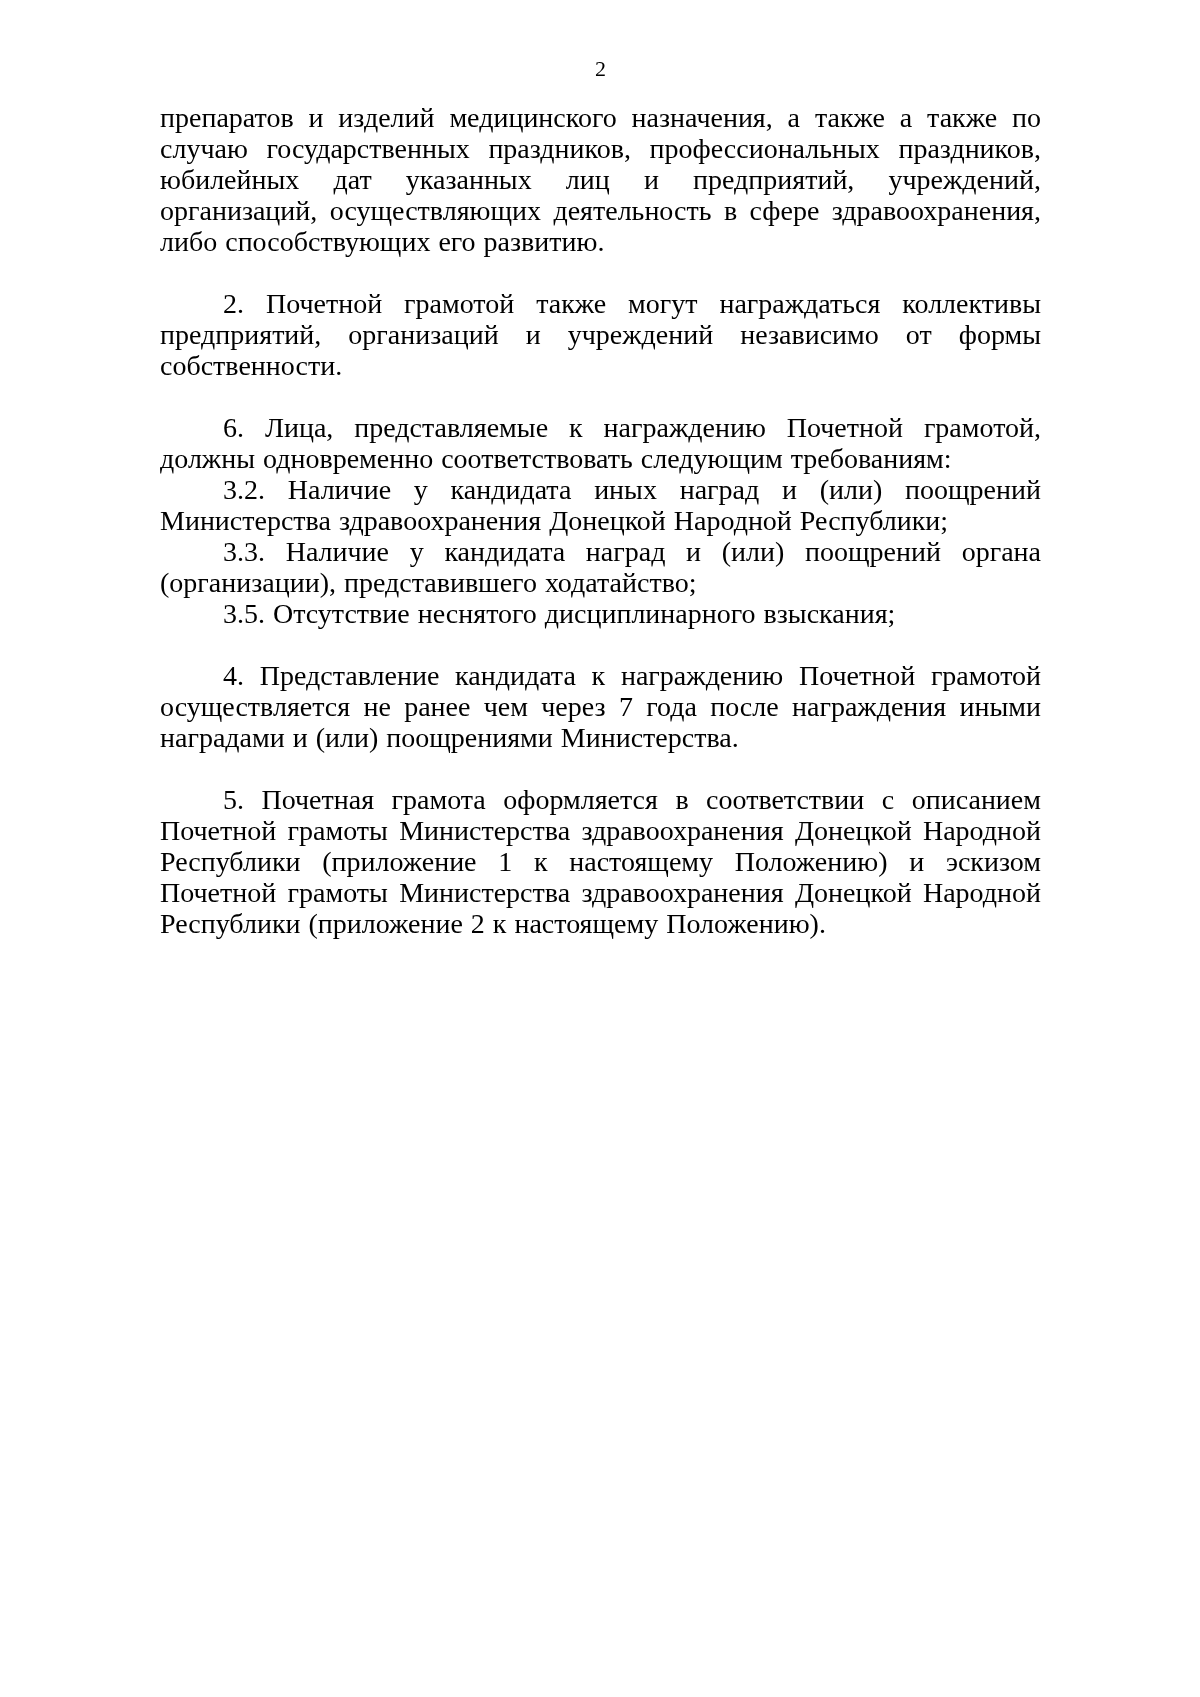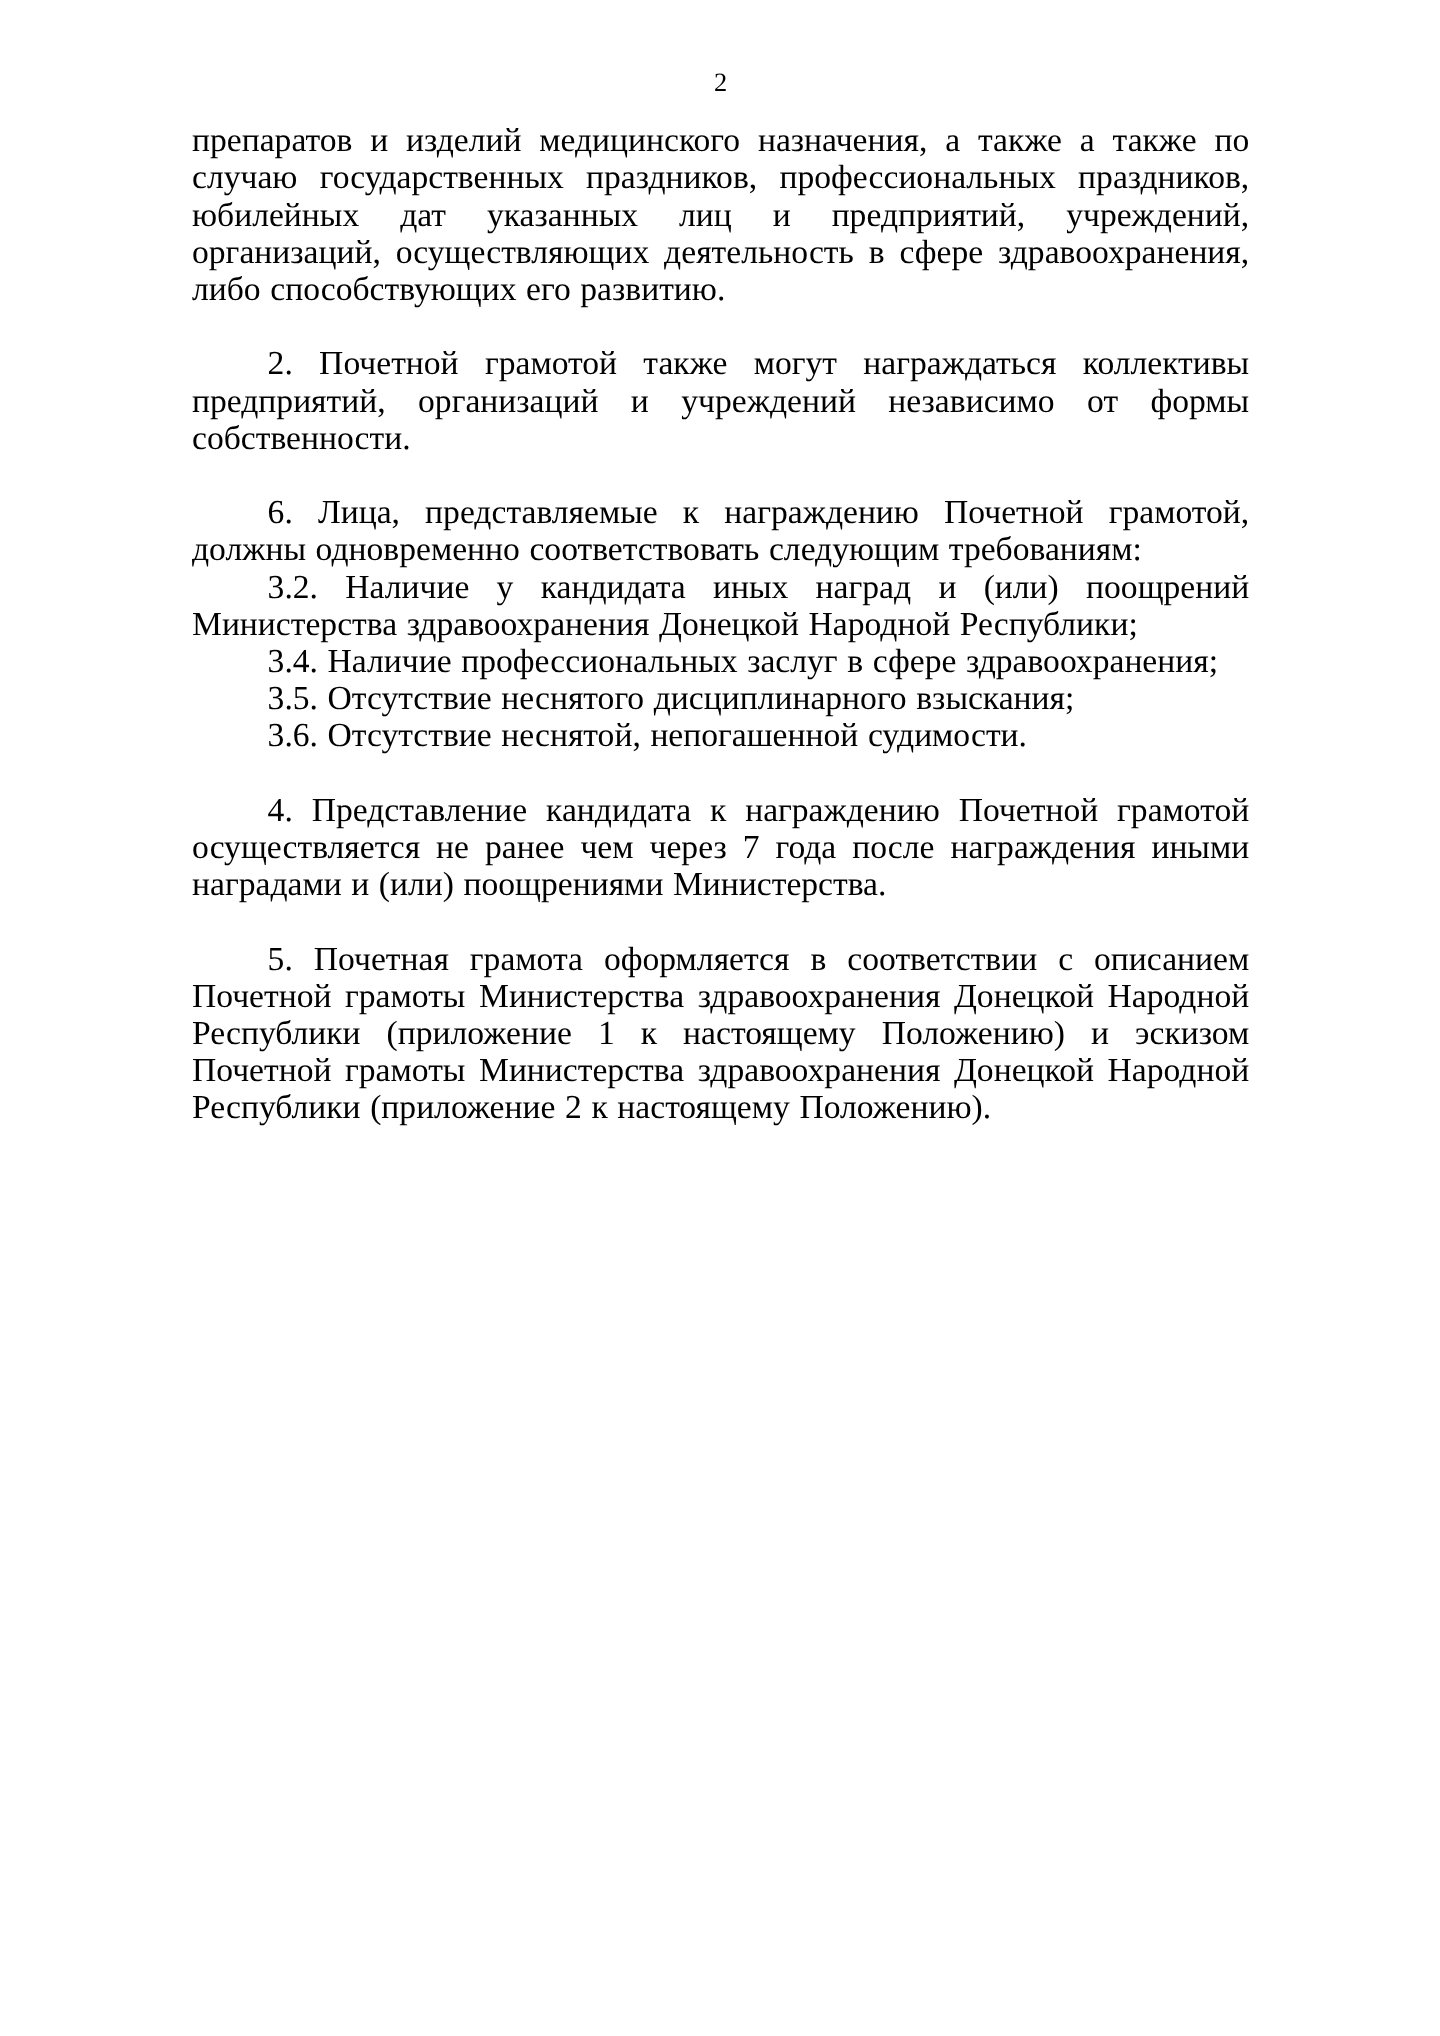--- a/index.html
+++ b/index.html
@@ -51,24 +51,23 @@
   <div class="content">
     <p class="para">препаратов и изделий медицинского назначения, а также а также по случаю государственных праздников, профессиональных праздников, юбилейных дат указанных лиц и предприятий, учреждений, организаций, осуществляющих деятельность в сфере здравоохранения, либо способствующих его развитию.</p>
 
     <p class="para indent space-before">2. Почетной грамотой также могут награждаться коллективы предприятий, организаций и учреждений независимо от формы собственности.</p>
 
     <p class="para indent space-before">6. Лица, представляемые к награждению Почетной грамотой, должны одновременно соответствовать следующим требованиям:</p>
 
 
     <p class="para indent">3.2. Наличие у кандидата иных наград и (или) поощрений Министерства здравоохранения Донецкой Народной Республики;</p>
 
+    <p class="para indent">3.3. Наличие у кандидата наград и (или) поощрений органа (организации), представившего ходатайство;</p>
 
-    <p class="para indent">3.4. Наличие профессиональных заслуг в сфере здравоохранения;</p>
 
     <p class="para indent">3.5. Отсутствие неснятого дисциплинарного взыскания;</p>
 
-    <p class="para indent">3.6. Отсутствие неснятой, непогашенной судимости.</p>
 
     <p class="para indent space-before">4. Представление кандидата к награждению Почетной грамотой осуществляется не ранее чем через 7 года после награждения иными наградами и (или) поощрениями Министерства.</p>
 
     <p class="para indent space-before">5. Почетная грамота оформляется в соответствии с описанием Почетной грамоты Министерства здравоохранения Донецкой Народной Республики (приложение 1 к настоящему Положению) и эскизом Почетной грамоты Министерства здравоохранения Донецкой Народной Республики (приложение 2 к настоящему Положению).</p>
   </div>
 </div>
 
 </body></html>

